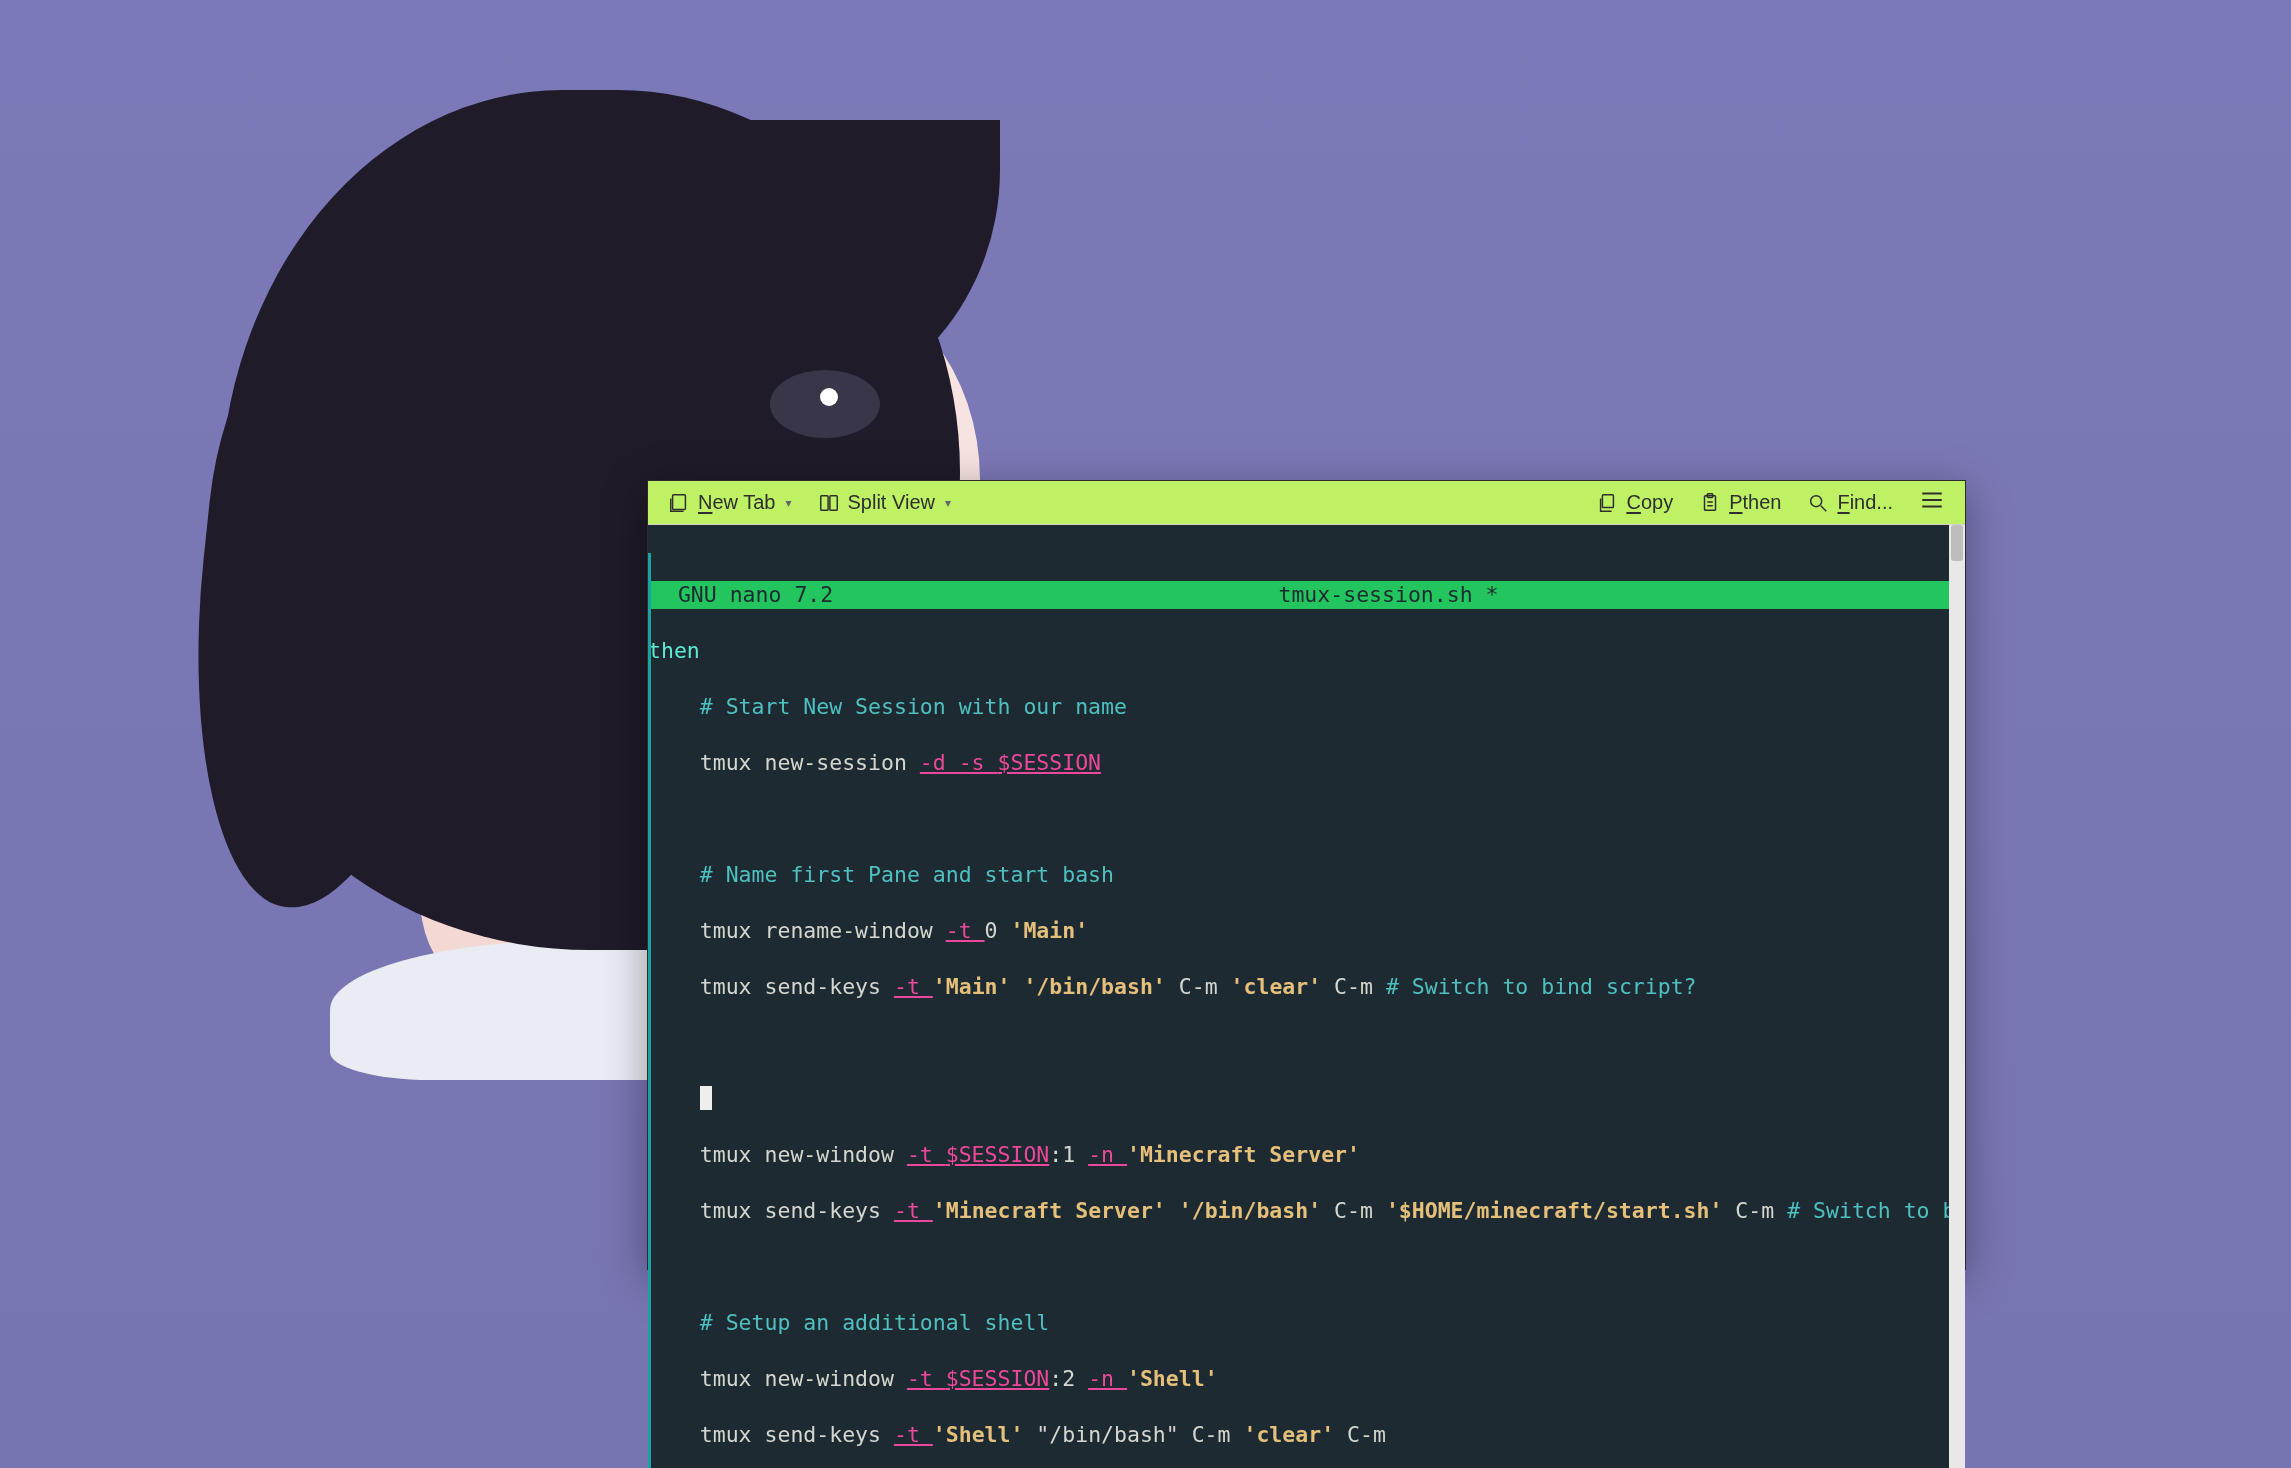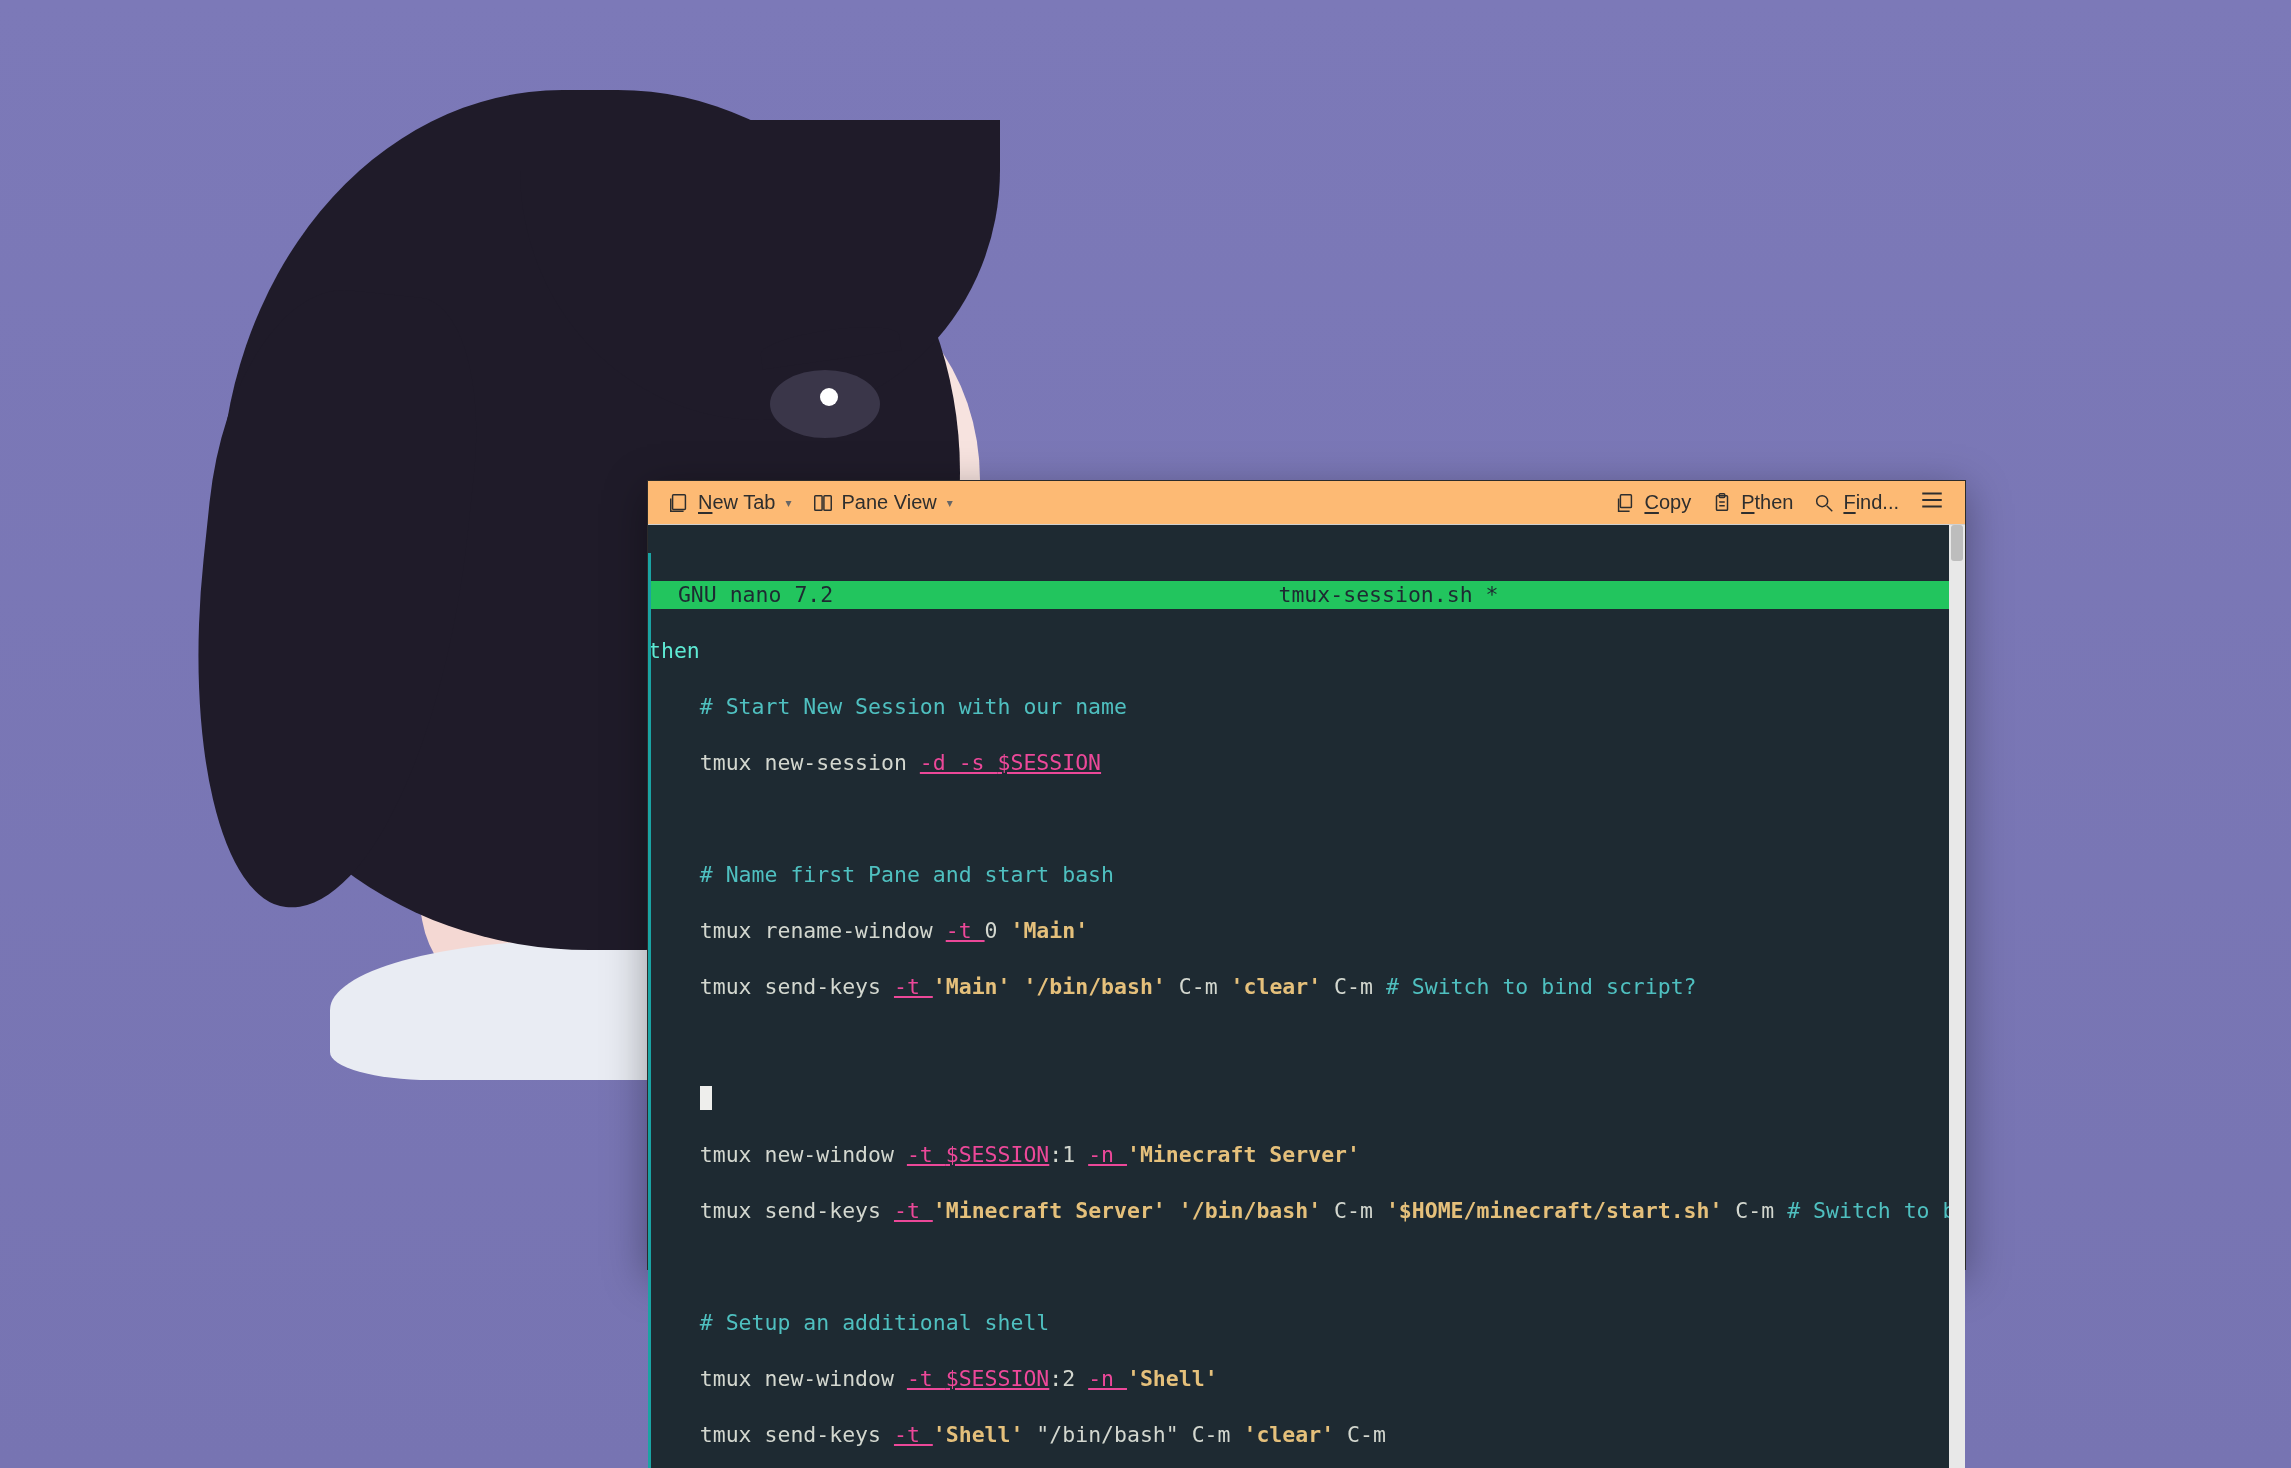--- a/index.html
+++ b/index.html
@@ -94,25 +94,26 @@
     width: 1319px;
     height: 790px;
     background: #f6f5f4;
     border: 1px solid #2b2b2b;
     box-shadow: 0 10px 40px rgba(0,0,0,.35);
     display: flex;
     flex-direction: column;
   }
   .toolbar {
     height: 52px;
-    background: #fdba74;
+    background: #bef264;
     border-bottom: 1px solid #d0d0d0;
     display: flex;
     align-items: center;
     padding: 0 10px;
+    gap: 6px;
     font-size: 20px;
     color: #2e2e2e;
   }
   .tbtn {
     display: flex;
     align-items: center;
     gap: 8px;
     padding: 6px 10px;
     border-radius: 4px;
     cursor: pointer;
@@ -204,21 +205,21 @@
           <path d="M3 7v14h14"></path>
         </svg>
       <span><span class="underline">N</span><span>ew Tab</span></span>
       <span class="dropdown-caret">▾</span>
     </div>
     <div class="tbtn">
       <svg viewBox="0 0 24 24">
           <rect x="3" y="4" width="8" height="16" rx="1"></rect>
           <rect x="13" y="4" width="8" height="16" rx="1"></rect>
         </svg>
-      <span>Pane View</span>
+      <span>Split View</span>
       <span class="dropdown-caret">▾</span>
     </div>
     <div class="spacer"></div>
     <div class="tbtn">
       <svg viewBox="0 0 24 24">
           <rect x="7" y="3" width="12" height="14" rx="1"></rect>
           <path d="M5 7v14h12"></path>
         </svg>
       <span><span class="underline">C</span><span>opy</span></span>
     </div>

